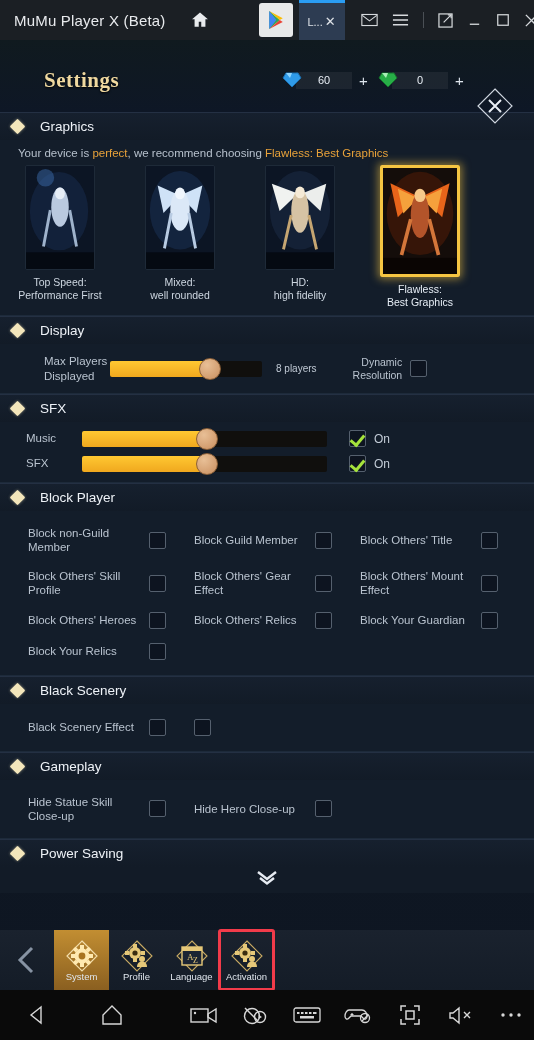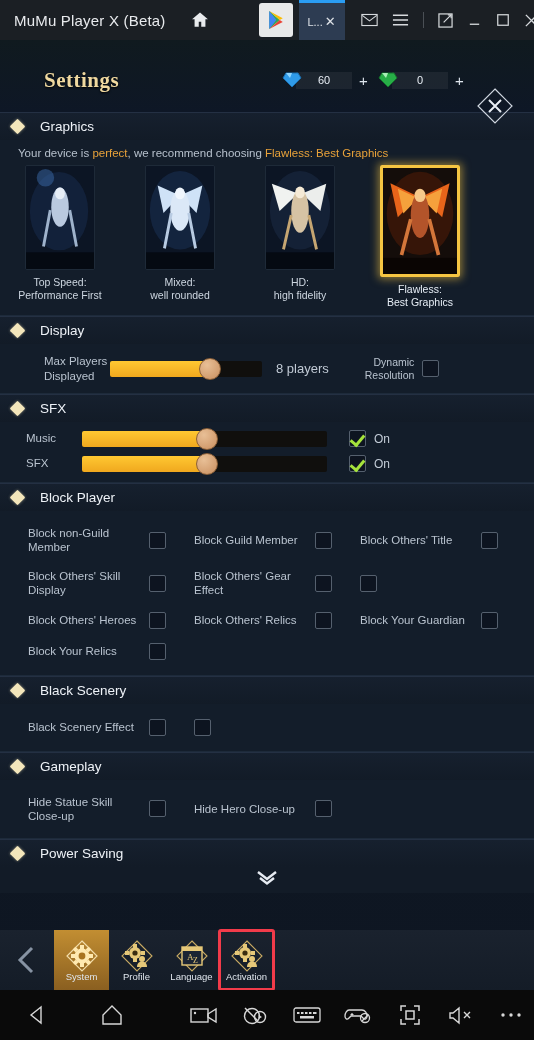--- a/index.html
+++ b/index.html
@@ -356,21 +356,21 @@
     <div class="panel">
       <div class="opt-row">
         <div class="opt-label" style="width:110px; padding-left:44px;">
           <span>Max Players</span><br>
           <span>Displayed</span>
         </div>
         <div class="slider" style="width:152px;">
           <div class="fill" style="width:66%;"></div>
           <div class="knob" style="left:66%;"></div>
         </div>
-        <div style="margin-left:14px; font-size:13px; color:#c1cad5;">8 players</div>
+        <div style="margin-left:14px; font-size:10px; color:#c1cad5;">8 players</div>
         <div style="margin-left:36px; text-align:right; font-size:10.5px; color:#b9c3cf; line-height:1.2;">
           <span>Dynamic</span><br>
           <span>Resolution</span>
         </div>
         <div class="chk" style="margin-left:8px;"></div>
       </div>
     </div>
 
     <div class="sec-head">
       <span class="sec-diamond"></span>
@@ -413,28 +413,29 @@
         </div>
         <div class="cell">
           <span class="t">Block Guild Member</span>
           <span class="chk"></span>
         </div>
         <div class="cell">
           <span class="t">Block Others' Title</span>
           <span class="chk"></span>
         </div>
         <div class="cell">
-          <span class="t">Block Others' Skill Display</span>
+          <span class="t">Block Others' Skill Profile</span>
           <span class="chk"></span>
         </div>
         <div class="cell">
           <span class="t">Block Others' Gear Effect</span>
           <span class="chk"></span>
         </div>
         <div class="cell">
+          <span class="t">Block Others' Mount Effect</span>
           <span class="chk"></span>
         </div>
         <div class="cell">
           <span class="t">Block Others' Heroes</span>
           <span class="chk"></span>
         </div>
         <div class="cell">
           <span class="t">Block Others' Relics</span>
           <span class="chk"></span>
         </div>

